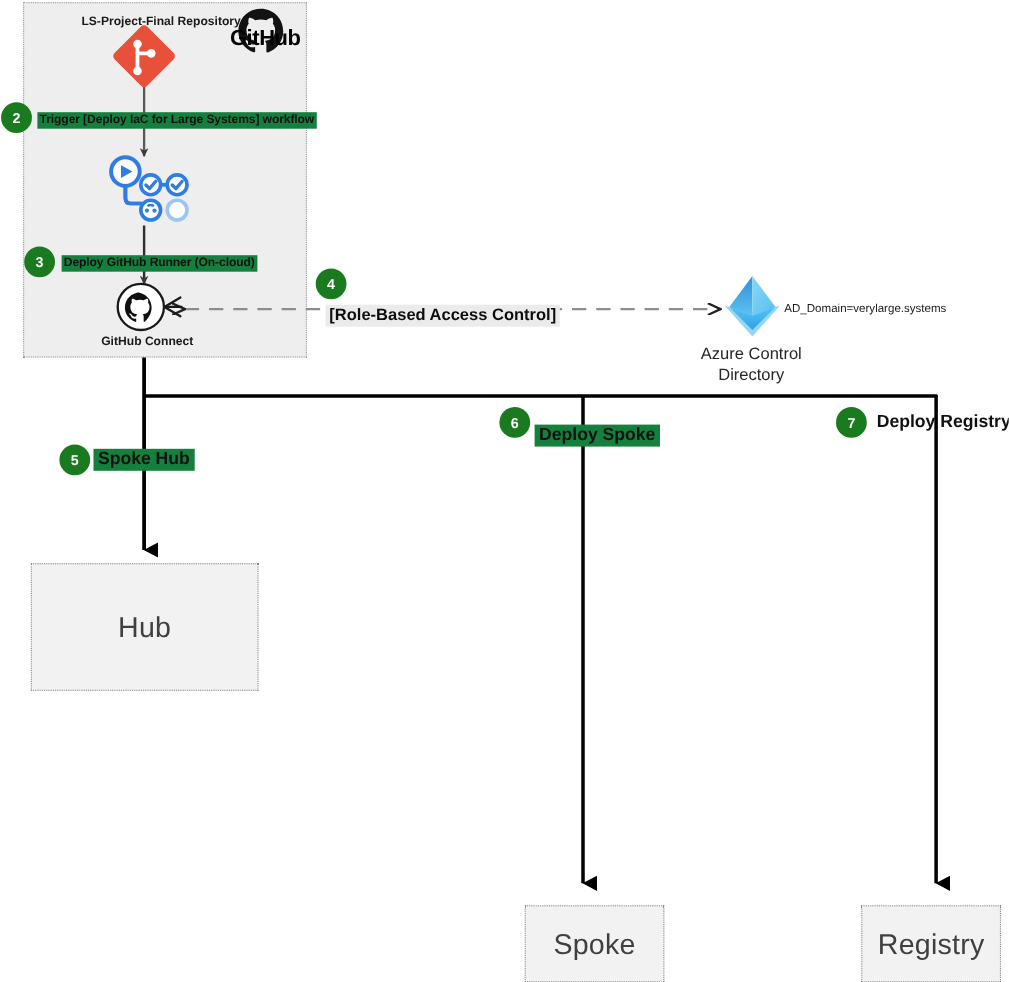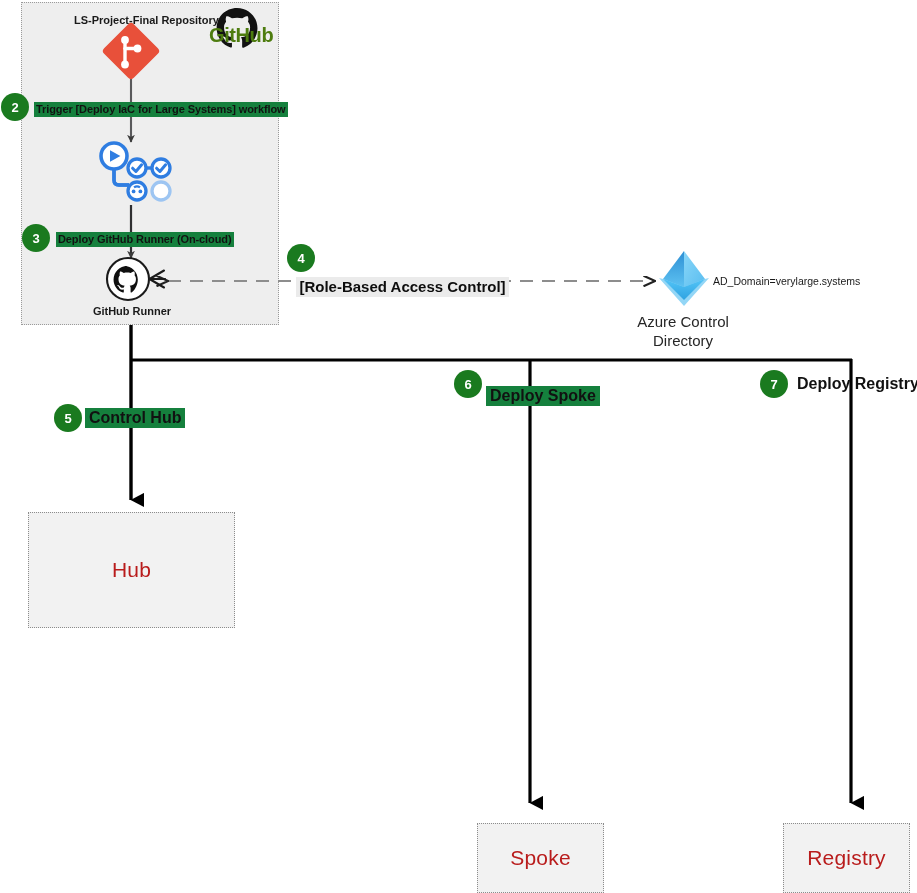--- a/index.html
+++ b/index.html
@@ -21,21 +21,21 @@
 
   
   .res-box{
     position:absolute;
     background:#f2f2f2;
     border:1px dotted #8c8c8c;
     box-sizing:border-box;
     display:flex;align-items:center;justify-content:center;
   }
   .res-box .res-label{
-    font-size:21px;color:#b91c1c;font-weight:400;
+    font-size:26px;color:#404040;font-weight:400;
     letter-spacing:.2px;
   }
 
   
   .badge{
     position:absolute;
     width:28px;height:28px;border-radius:50%;
     background:#1a7a1f;
     color:#ffffff;
     font-size:13px;font-weight:600;
@@ -70,21 +70,21 @@
     color:#1a1a1a;text-align:center;
   }
   .cap-repo{font-size:11px;font-weight:700;}
   .cap-runner{font-size:11px;font-weight:700;}
   .cap-aad{font-size:15px;font-weight:400;color:#262626;line-height:1.25;}
   .cap-domain{font-size:10.5px;font-weight:400;color:#1a1a1a;}
 
   
   .gh-word{
     position:absolute;z-index:36;
-    font-size:20px;font-weight:700;color:#4d7c0f;
+    font-size:20px;font-weight:700;color:#000000;
     letter-spacing:-.4px;white-space:nowrap;
   }
 
   .icon{position:absolute;z-index:35;}
   svg{display:block;overflow:visible;}
 </style>
 </head>
 <body>
 
 <div id="canvas">
@@ -194,21 +194,21 @@
       </g>
 
       <g stroke="#1a1a1a" stroke-width="2.1" fill="none" stroke-linecap="round">
         <line x1="45.5" y1="22" x2="61" y2="22"></line>
         <line x1="45.5" y1="22" x2="60" y2="13.5"></line>
         <line x1="45.5" y1="22" x2="60" y2="30.5"></line>
       </g>
     </svg>
   </div>
 
-  <div class="cap cap-runner" style="left:92px;top:305px;width:80px;">GitHub Runner</div>
+  <div class="cap cap-runner" style="left:92px;top:305px;width:80px;">GitHub Connect</div>
 
   <div class="icon" style="left:653px;top:248px;width:62px;height:62px;">
     <svg width="62" height="62" viewBox="0 0 62 62">
       <defs>
         <linearGradient id="aadA" x1="0" y1="0" x2="0" y2="1">
           <stop offset="0%" stop-color="#4fc3f7"></stop>
           <stop offset="100%" stop-color="#2aa0e0"></stop>
         </linearGradient>
         <linearGradient id="aadB" x1="0" y1="0" x2="1" y2="1">
           <stop offset="0%" stop-color="#89d6f8"></stop>
@@ -242,21 +242,21 @@
 
   <div class="badge" style="left:22px;top:224px;">3</div>
   <div class="step-label lbl-small" style="left:56px;top:232px;">Deploy GitHub Runner (On-cloud)</div>
 
   <div class="badge" style="left:287px;top:244px;">4</div>
   <div class="rbac-block" style="left:270px;top:265px;width:265px;margin-top:12px;">
     <div><span class="ln">[Role-Based Access Control]</span></div>
   </div>
 
   <div class="badge" style="left:54px;top:404px;">5</div>
-  <div class="step-label lbl-big" style="left:85px;top:408px;">Control Hub</div>
+  <div class="step-label lbl-big" style="left:85px;top:408px;">Spoke Hub</div>
 
   <div class="badge" style="left:454px;top:370px;">6</div>
   <div class="step-label lbl-big" style="left:486px;top:386px;">Deploy Spoke</div>
 
   <div class="badge" style="left:760px;top:370px;">7</div>
   <div class="step-label lbl-big lbl-plain" style="left:793px;top:374px;">Deploy Registry</div>
 
   <div class="res-box" style="left:28px;top:512px;width:207px;height:116px;">
     <span class="res-label">Hub</span>
   </div>

